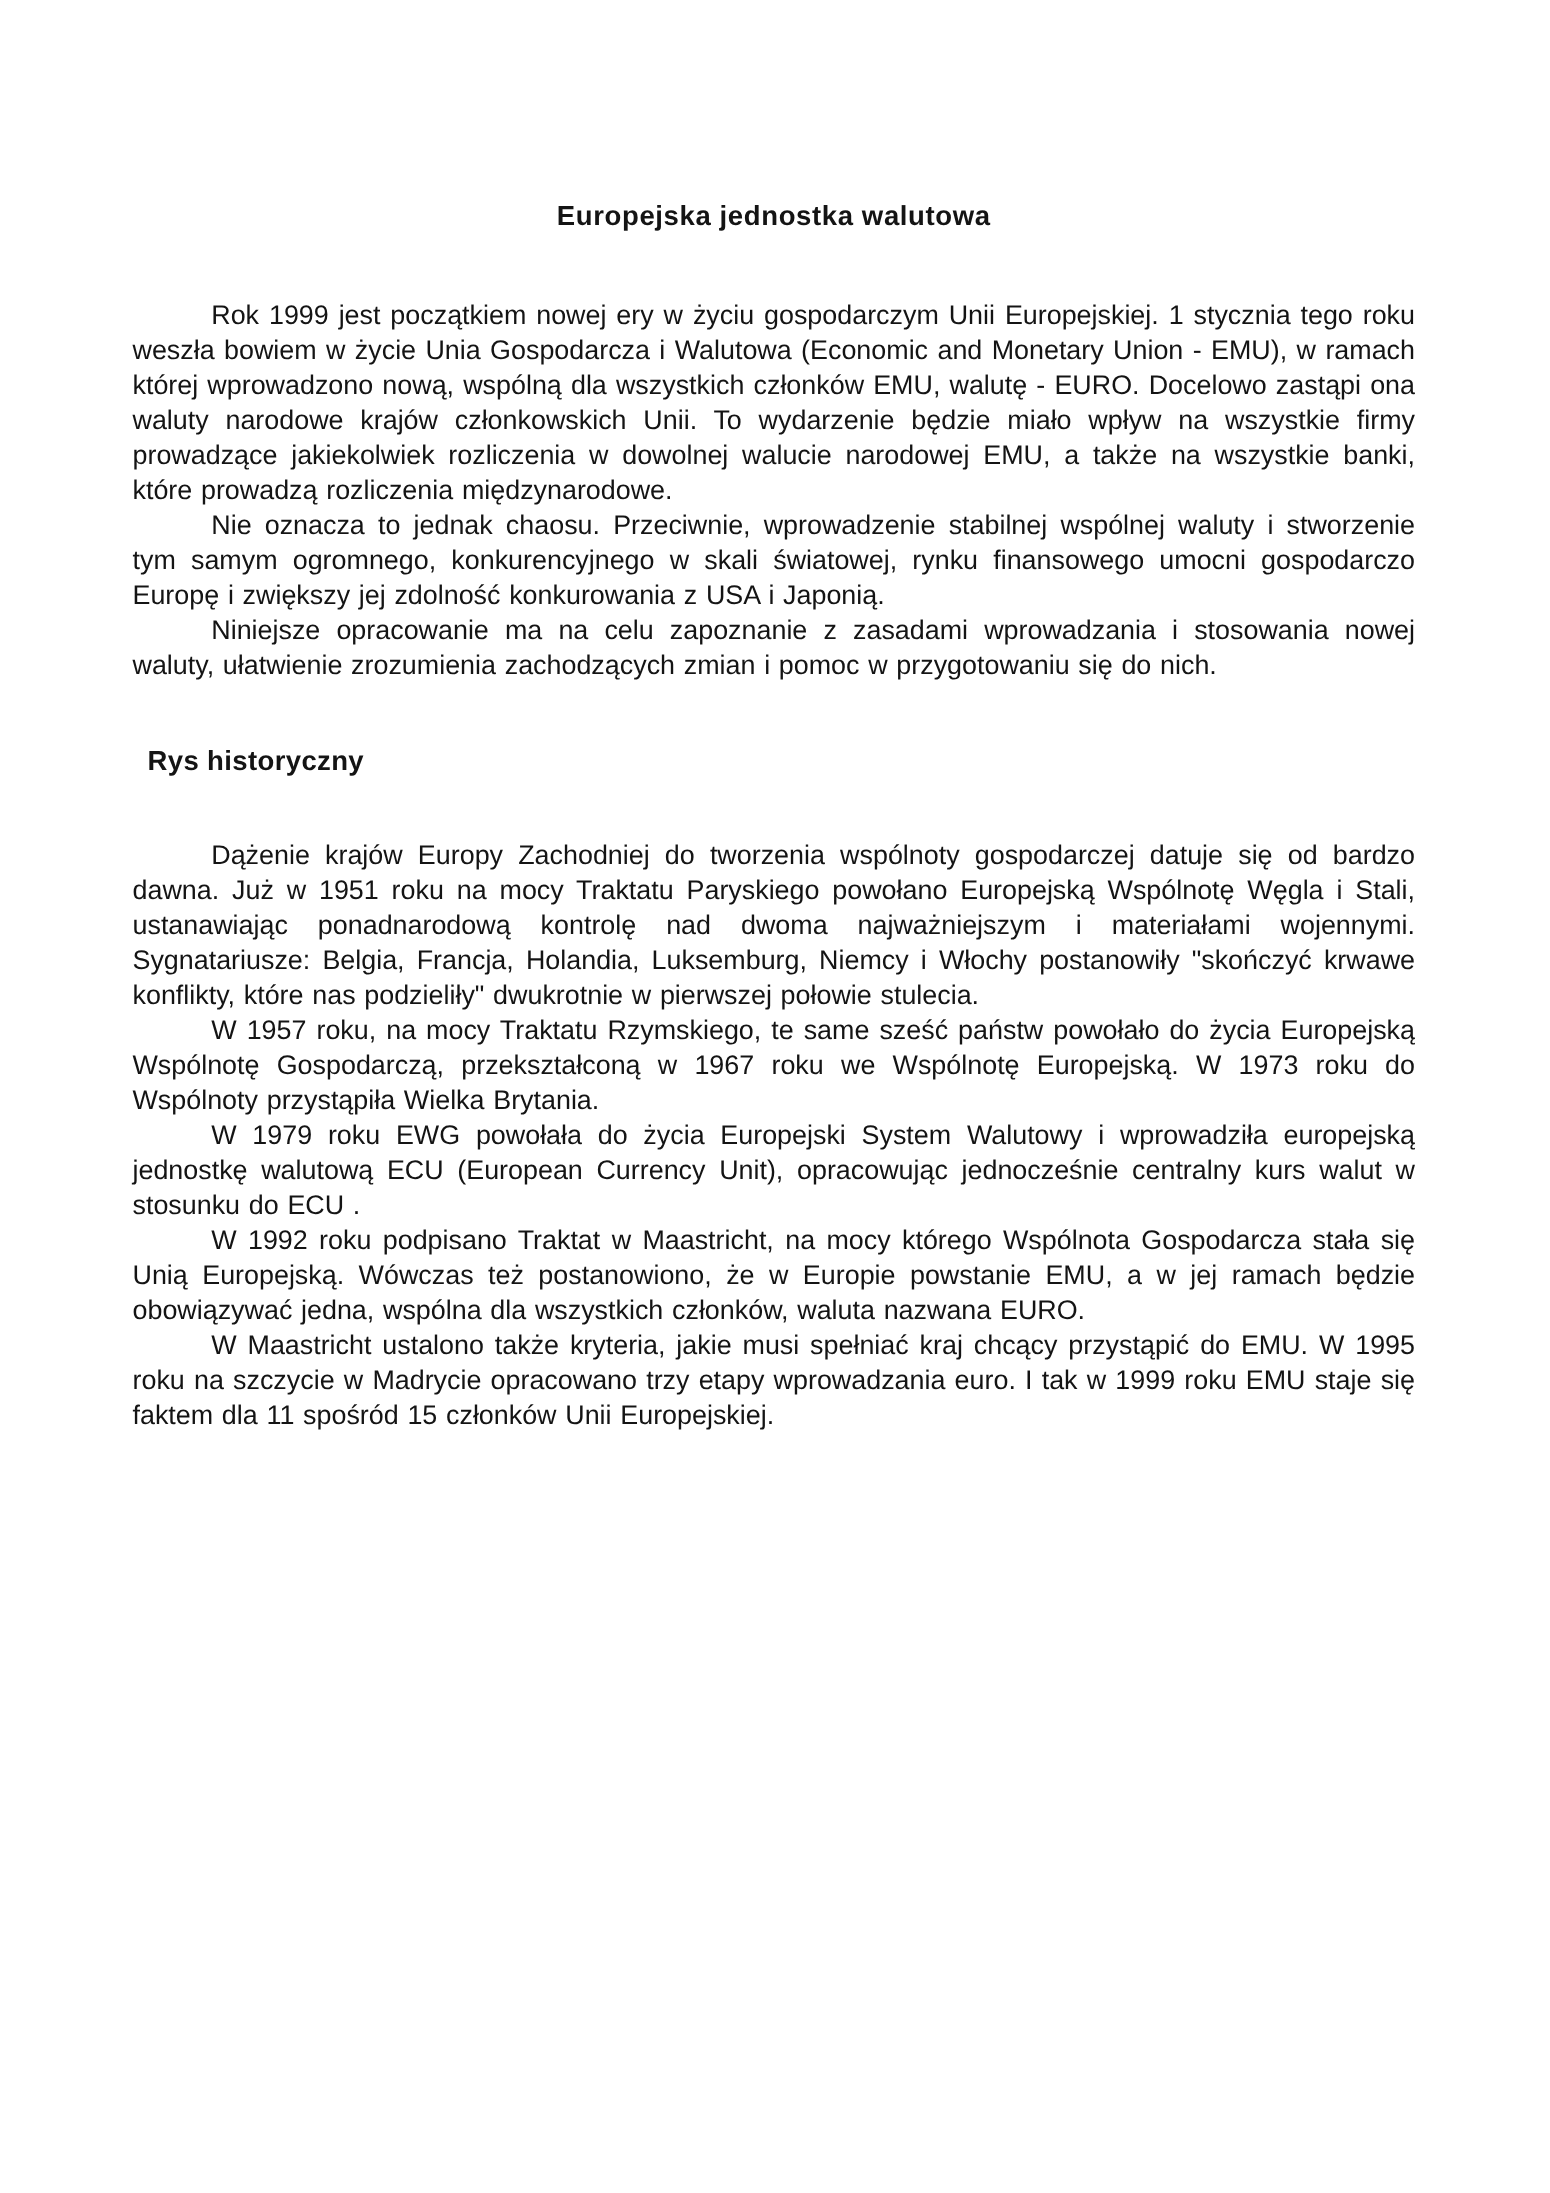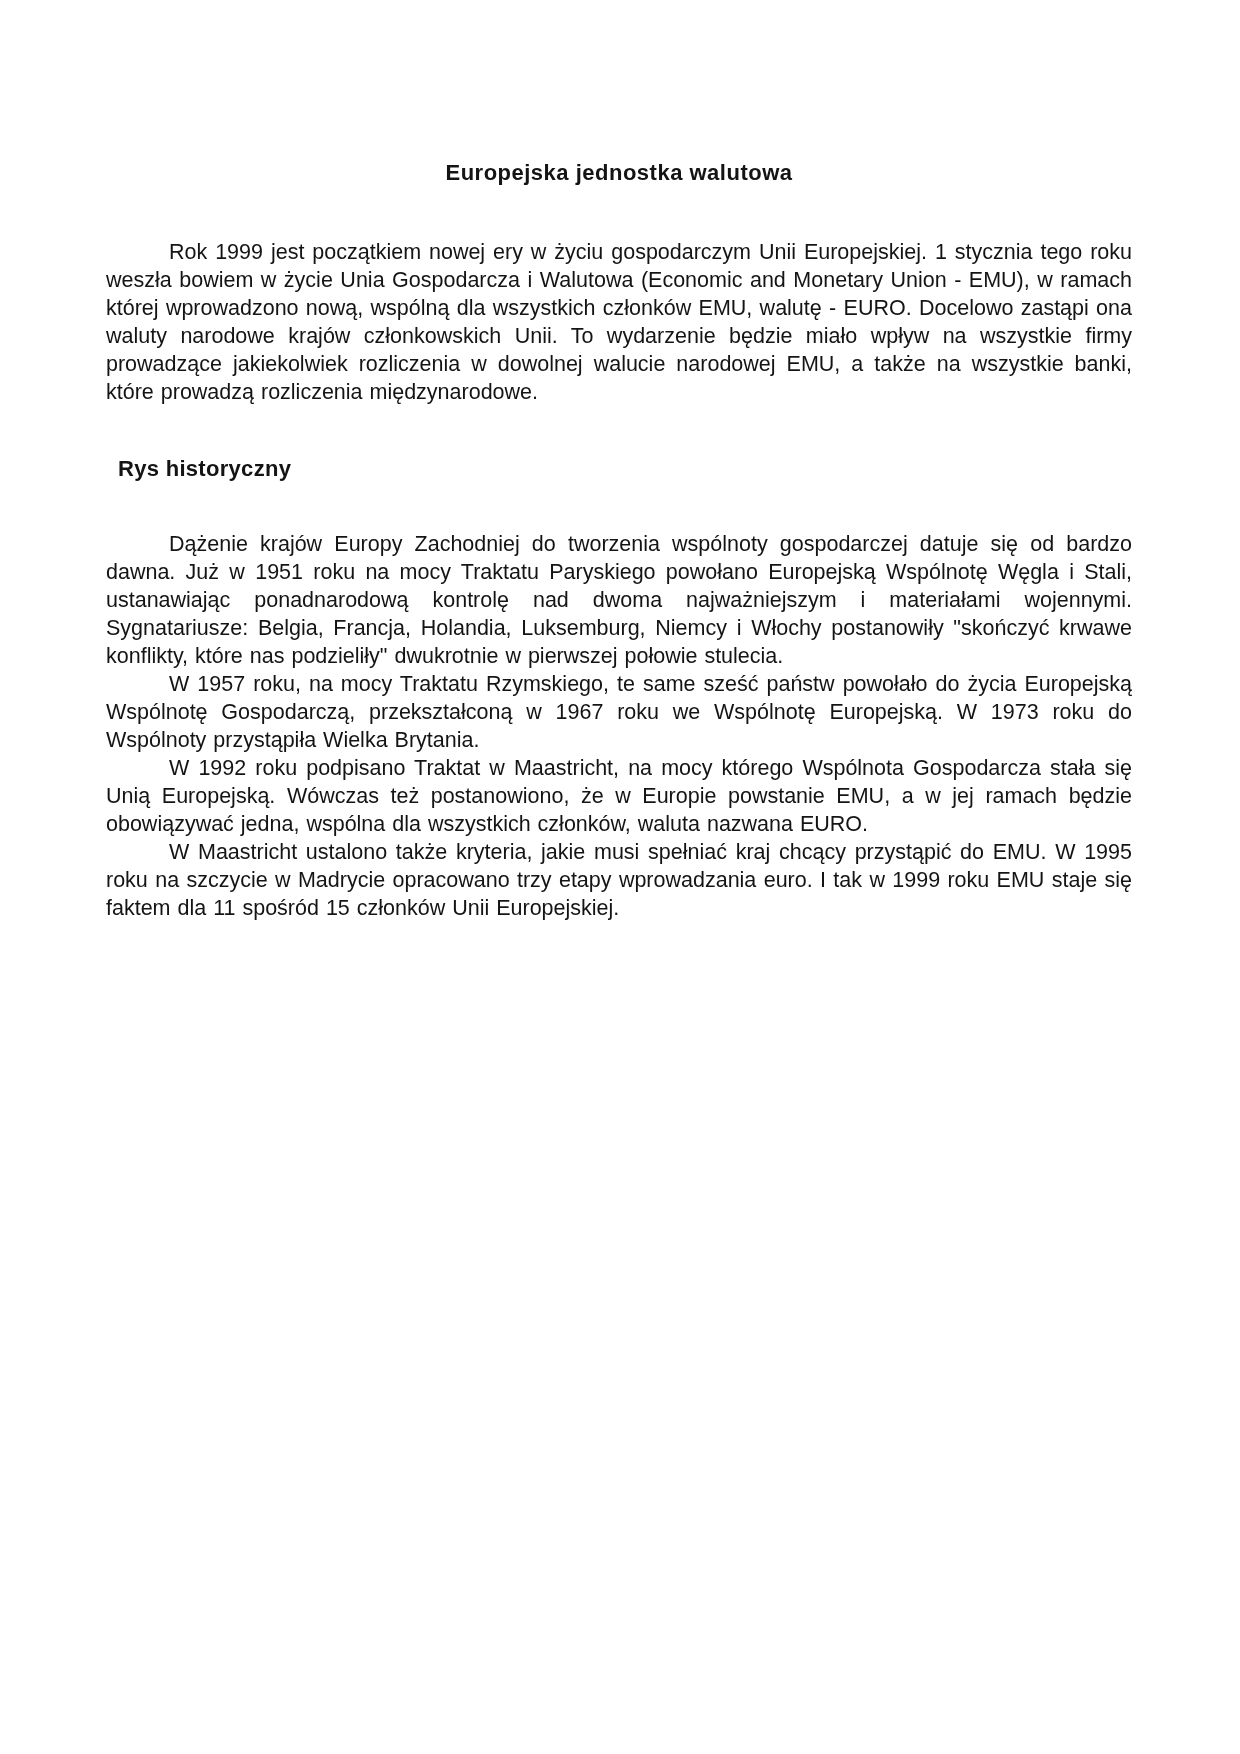--- a/index.html
+++ b/index.html
@@ -51,27 +51,30 @@
 </style>
 </head>
 <body>
 
 <div class="page">
 
   <h1 class="doc-title">Europejska jednostka walutowa</h1>
 
   <p class="para indent">Rok 1999 jest początkiem nowej ery w życiu gospodarczym Unii Europejskiej. 1 stycznia tego roku weszła bowiem w życie Unia Gospodarcza i Walutowa (Economic and Monetary Union - EMU), w ramach której wprowadzono nową, wspólną dla wszystkich członków EMU, walutę - EURO. Docelowo zastąpi ona waluty narodowe krajów członkowskich Unii. To wydarzenie będzie miało wpływ na wszystkie firmy prowadzące jakiekolwiek rozliczenia w dowolnej walucie narodowej EMU, a także na wszystkie banki, które prowadzą rozliczenia międzynarodowe.</p>
 
+  <p class="para indent">Nie oznacza to jednak chaosu. Przeciwnie, wprowadzenie stabilnej wspólnej waluty i stworzenie tym samym ogromnego, konkurencyjnego w skali światowej, rynku finansowego umocni gospodarczo Europę i zwiększy jej zdolność konkurowania z USA i Japonią.</p>
 
+  <p class="para indent">Niniejsze opracowanie ma na celu zapoznanie z zasadami wprowadzania i stosowania nowej waluty, ułatwienie zrozumienia zachodzących zmian i pomoc w przygotowaniu się do nich.</p>
 
 
   <h2 class="section-heading">Rys historyczny</h2>
 
   <p class="para indent">Dążenie krajów Europy Zachodniej do tworzenia wspólnoty gospodarczej datuje się od bardzo dawna. Już w 1951 roku na mocy Traktatu Paryskiego powołano Europejską Wspólnotę Węgla i Stali, ustanawiając ponadnarodową kontrolę nad dwoma najważniejszym i materiałami wojennymi. Sygnatariusze: Belgia, Francja, Holandia, Luksemburg, Niemcy i Włochy postanowiły "skończyć krwawe konflikty, które nas podzieliły" dwukrotnie w pierwszej połowie stulecia.</p>
 
   <p class="para indent">W 1957 roku, na mocy Traktatu Rzymskiego, te same sześć państw powołało do życia Europejską Wspólnotę Gospodarczą, przekształconą w 1967 roku we Wspólnotę Europejską. W 1973 roku do Wspólnoty przystąpiła Wielka Brytania.</p>
 
+  <p class="para indent">W 1979 roku EWG powołała do życia Europejski System Walutowy i wprowadziła europejską jednostkę walutową ECU (European Currency Unit), opracowując jednocześnie centralny kurs walut w stosunku do ECU .</p>
 
   <p class="para indent"><span>W 1992 roku podpisano Traktat w Maastricht, na mocy którego Wspólnota Gospodarcza stała się Unią Europejską. Wówczas też postanowiono, że w Europie powstanie EMU, a w jej ramach będzie obowiązywać jedna, wspólna dla wszystkich członków, waluta nazwana </span><span class="bold-run">EURO.</span></p>
 
   <p class="para indent">W Maastricht ustalono także kryteria, jakie musi spełniać kraj chcący przystąpić do EMU. W 1995 roku na szczycie w Madrycie opracowano trzy etapy wprowadzania euro. I tak w 1999 roku EMU staje się faktem dla 11 spośród 15 członków Unii Europejskiej.</p>
 
 </div>
 
 </body></html>

